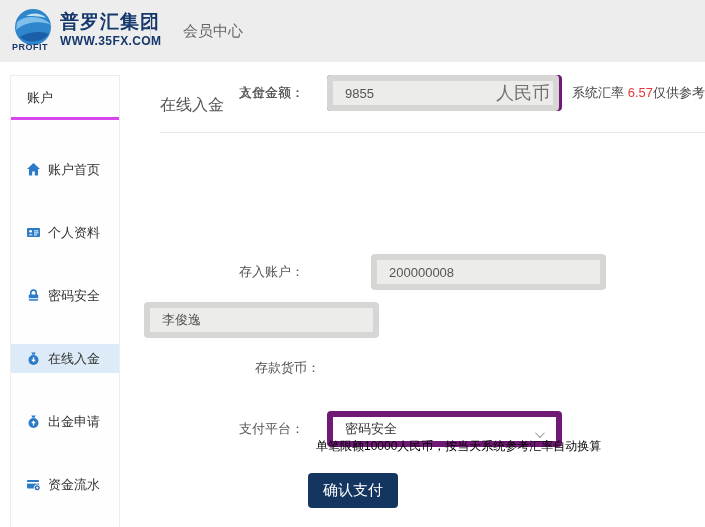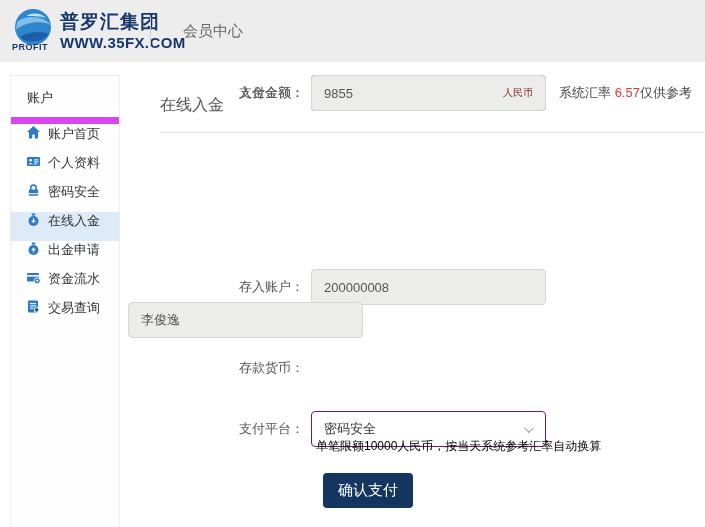--- a/index.html
+++ b/index.html
@@ -7,53 +7,53 @@
   body { font-family:"Liberation Sans","DejaVu Sans",sans-serif; }
   .page { position:relative; width:705px; height:527px; background:#fff; overflow:hidden; }
 
   
   .header { position:absolute; top:0; left:0; right:0; height:62px; background:#ededed; }
   .logo { position:absolute; left:12px; top:6px; width:46px; height:50px; }
   .logo-globe { position:absolute; left:2px; top:2px; }
   .logo-text { position:absolute; left:0px; bottom:4px; font-size:9px; font-weight:bold; color:var(--navy); letter-spacing:.5px; }
   .brand { position:absolute; left:60px; top:10px; }
   .brand-name { font-size:19px; font-weight:bold; color:var(--navy); letter-spacing:1px; line-height:24px; }
-  .brand-url { font-size:15px; font-weight:bold; color:var(--navy); letter-spacing:.4px; }
+  .brand-url { font-size:12px; font-weight:bold; color:var(--navy); letter-spacing:.4px; }
   .header-divider { position:absolute; left:150px; top:17px; width:1px; height:28px; background:#cfcfcf; }
   .section-title { position:absolute; left:162px; top:22px; font-size:15px; color:#666;margin-left:21px; }
 
   
   .sidebar { position:absolute; top:75px; left:10px; width:110px; bottom:0; background:#fefefe; border:1px solid #ededed; border-bottom:none; }
-  .sidebar-group-title { padding:13px 0 10px 16px; font-size:13px; color:#333; border-bottom:7px solid #d946ef; }
+  .sidebar-group-title { padding:13px 0 10px 16px; font-size:13px; color:#333; border-bottom:3px solid #d946ef; }
   .sidebar-nav { padding-top:1px; }
-  .sidebar-item { display:flex; align-items:flex-start; height:29px; padding-left:15px; cursor:pointer; }
+  .sidebar-item { display:flex; align-items:center; height:29px; padding-left:15px; cursor:pointer;margin-top:34px; }
   .sidebar-item.active { background:var(--active-bg); }
   .sidebar-item .icon { width:15px; height:15px; margin-right:7px; flex:0 0 15px; display:inline-flex; }
   .sidebar-item .label { font-size:13px; color:#333; white-space:nowrap; }
 
   
   .main { position:absolute; top:75px; left:121px; right:0; bottom:0; background:#fff; }
   .page-title { position:absolute; left:39px; top:20px; font-size:16px; color:#555; }
   .title-divider { position:absolute; left:39px; right:0; top:57px; height:1px; background:#e8e8e8; }
 
   .form-row { position:absolute; left:0; right:0; height:36px; display:flex; align-items:center; }
   .form-row:nth-of-type(1){ top:83px; } .form-row:nth-of-type(2){ top:131px; }
-  .form-row:nth-of-type(3){ top:194px; } .form-row:nth-of-type(4){ top:227px; }
-  .form-row:nth-of-type(5){ top:275px; } .form-row:nth-of-type(6){ top:336px; }
+  .form-row:nth-of-type(3){ top:179px;gap:44px; } .form-row:nth-of-type(4){ top:227px; }
+  .form-row:nth-of-type(5){ top:275px;padding-left:16px; } .form-row:nth-of-type(6){ top:336px; }
   .form-label { width:183px; text-align:right; font-size:13px; color:#555; flex:0 0 183px; }
-  .input { position:relative; margin-left:7px; width:235px; height:36px; border:1px solid #701a75; border-radius:4px; display:flex; align-items:center; padding:0 12px; background:#fff; }
+  .input { position:relative; margin-left:23px; width:235px; height:36px; border:6px solid #701a75; border-radius:4px; display:flex; align-items:center; padding:0 12px; background:#fff; }
   .input.disabled { background:#ececea; border-color:#d6d6d4; }
   .input-text { font-size:13px; color:#555; }
   .input input { border:none; outline:none; background:transparent; font-size:13px; color:#333; width:150px; font-family:inherit; }
-  .suffix { position:absolute; right:12px; font-size:10px; color:#7f1d1d; }
+  .suffix { position:absolute; right:3px; font-size:18px; color:#737373; }
   .chevron { position:absolute; right:14px; top:14px; width:7px; height:7px; border-right:1px solid #999; border-bottom:1px solid #999; transform:rotate(45deg) translateY(-2px); }
   .rate-note { margin-left:13px; font-size:13px; color:#444; white-space:nowrap; }
   .rate-note .rate { color:var(--red); }
   .helper-text { position:absolute; left:195px; top:363px; font-size:12px; color:#000000; }
-  .submit-btn { position:absolute; left:202px; top:398px; width:90px; height:35px; background:var(--navy-btn); color:#fff; font-size:15px; border:none; border-radius:4px; cursor:pointer; font-family:inherit; }
+  .submit-btn { position:absolute; left:187px; top:398px; width:90px; height:35px; background:var(--navy-btn); color:#fff; font-size:15px; border:none; border-radius:4px; cursor:pointer; font-family:inherit; }
 </style>
 </head>
 <body>
 
 <div class="page">
 
   <div class="header">
     <div class="logo">
       <svg class="logo-globe" width="38" height="38" viewBox="0 0 38 38">
         <circle cx="19" cy="19" r="18" fill="#2e86cc"></circle>

